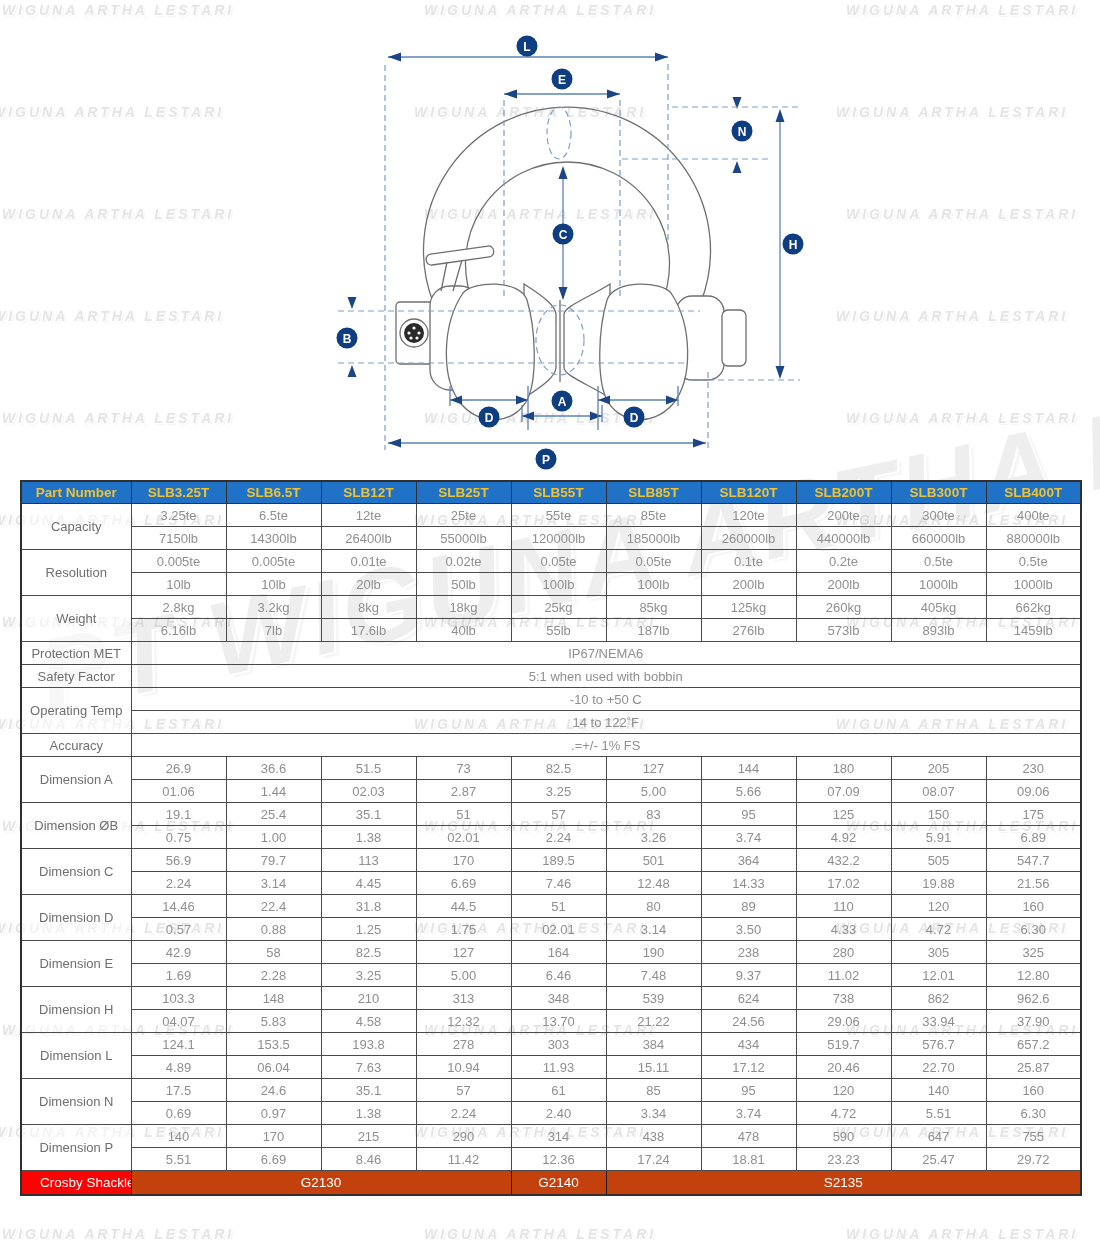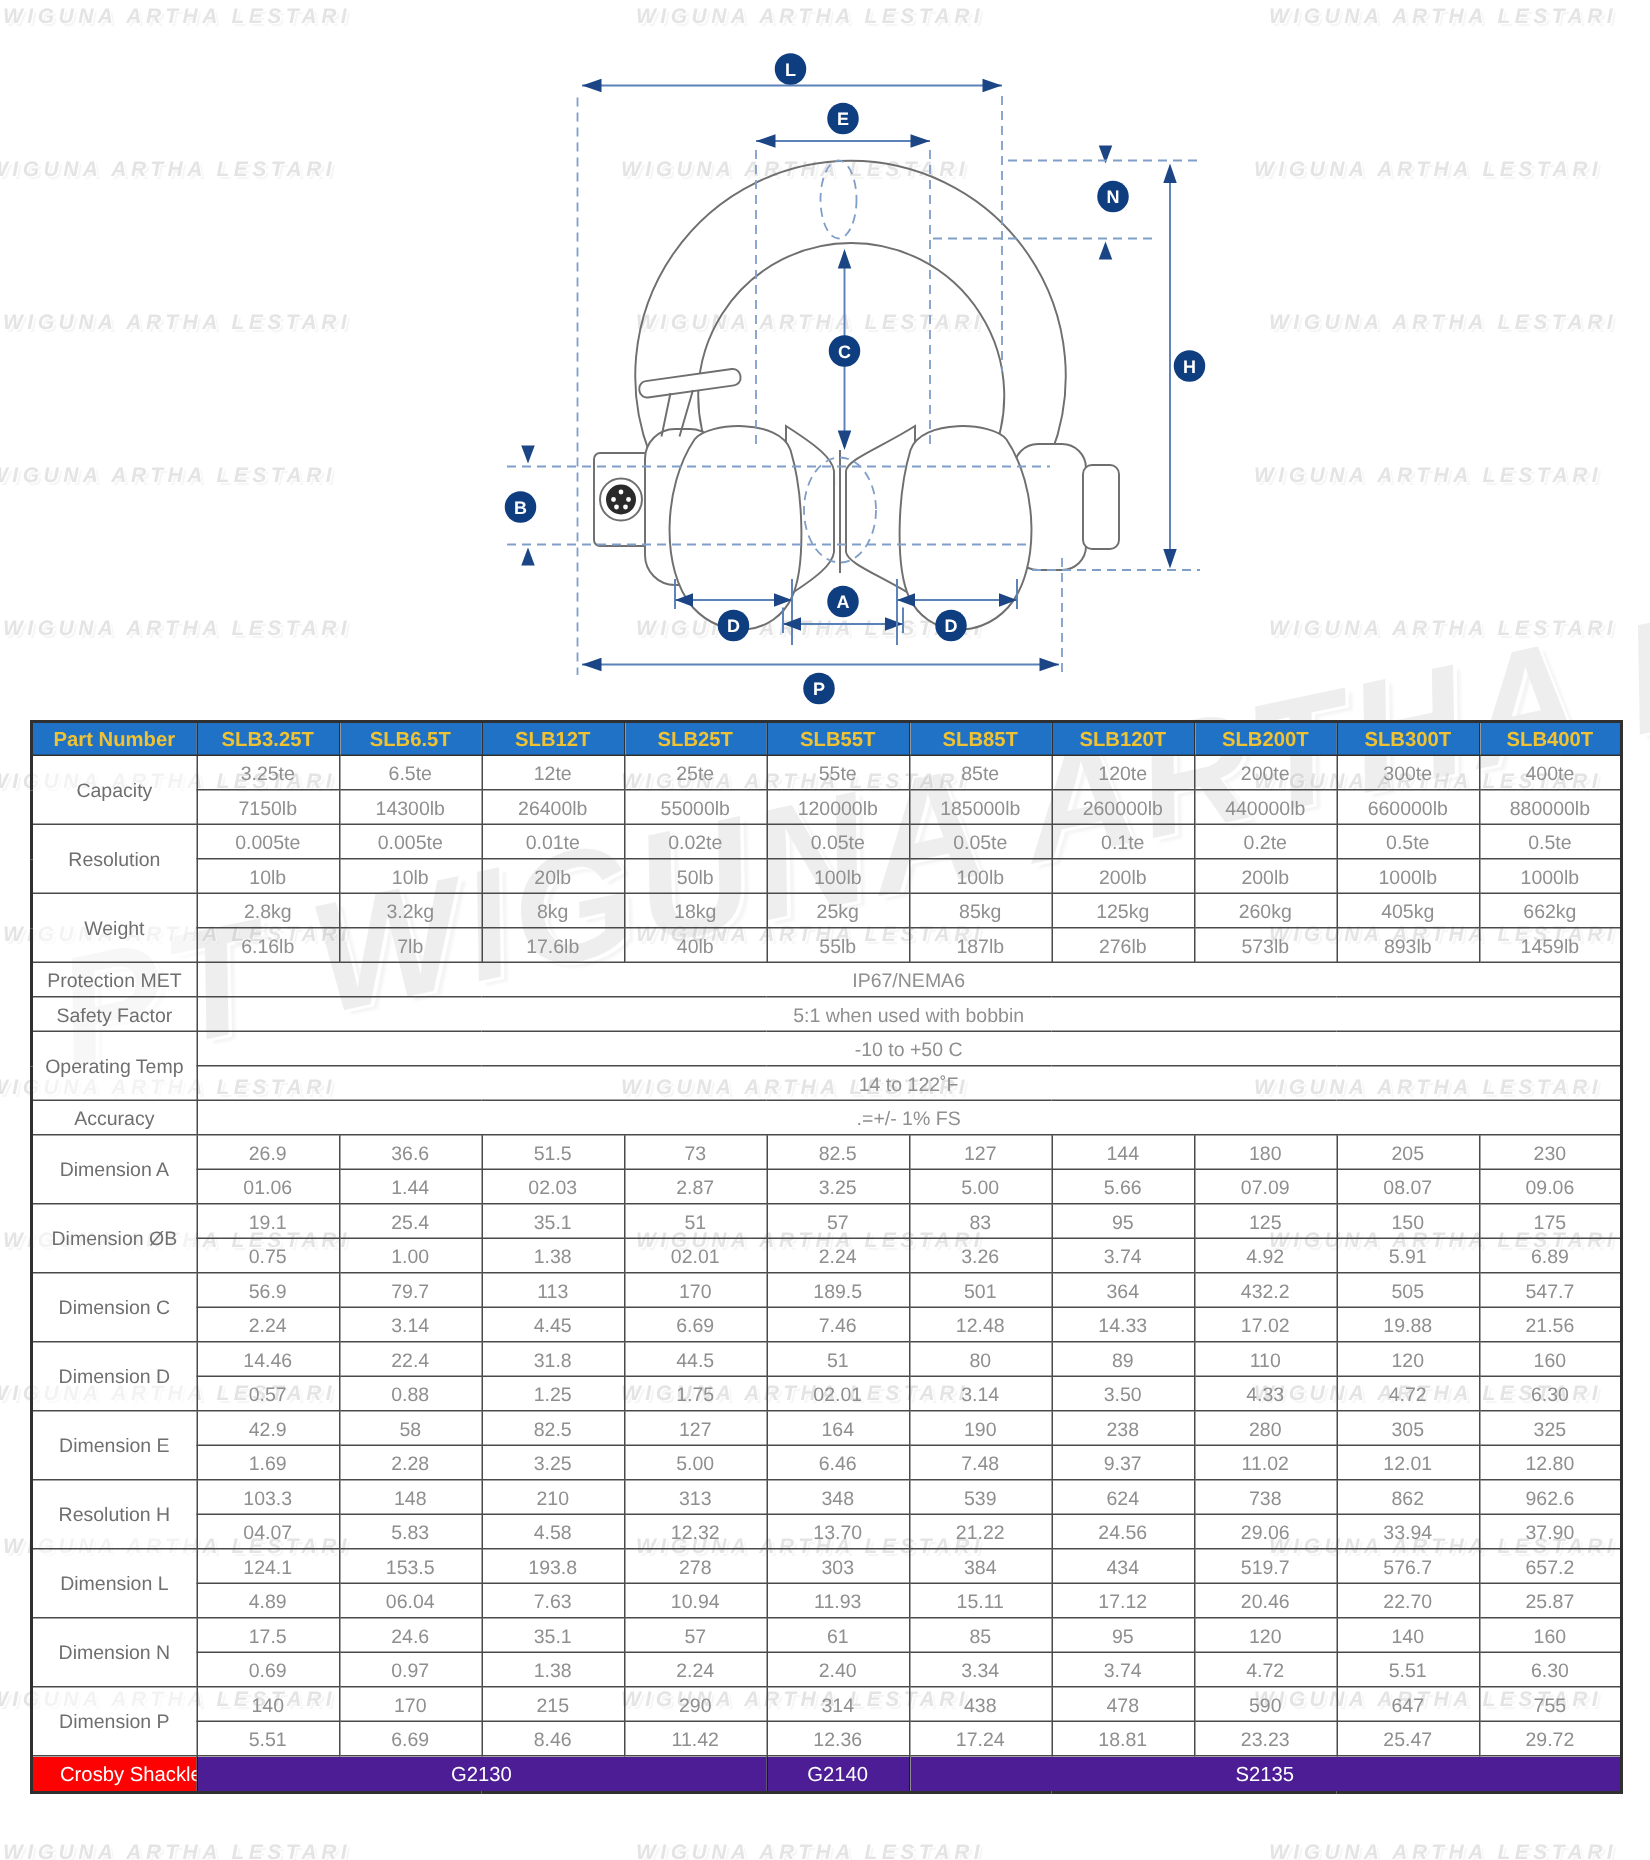--- a/index.html
+++ b/index.html
@@ -40,21 +40,21 @@
   }
   tr.head th{
     background:#1f72c6;color:#eec233;font-weight:bold;font-size:13.5px;
     border:1px solid #303030;height:21px;
   }
   td.row-label{color:#6f6f6f;font-size:13.5px;background:rgba(255,255,255,.55);}
   td.cell{color:#8f8f8f;}
   tr.group-start td{border-top:1.8px solid #303030;}
   table.spec{border:2px solid #303030;}
   tr.crosby td{
-    background:#4c1d95;color:#ffffff;font-size:13.5px;height:23px;
+    background:#c2410c;color:#ffffff;font-size:13.5px;height:23px;
     border:1px solid #1a1a1a;border-top:1.8px solid #303030;
   }
   tr.crosby td.row-label{background:#fd0202;color:#ffffff;text-align:left;padding-left:18px;}
 </style>
 </head>
 <body>
 
 <div id="watermark-layer">
   <div class="wm-diagonal">PT WIGUNA ARTHA LESTARI</div>
 <span class="wm-tile" style="left: 2px; top: 2px;">WIGUNA ARTHA LESTARI</span>
@@ -474,21 +474,21 @@
           <td class="cell">3.25</td>
           <td class="cell">5.00</td>
           <td class="cell">6.46</td>
           <td class="cell">7.48</td>
           <td class="cell">9.37</td>
           <td class="cell">11.02</td>
           <td class="cell">12.01</td>
           <td class="cell">12.80</td>
         </tr>
         <tr class="group-start">
-          <td class="row-label" rowspan="2">Resolution H</td>
+          <td class="row-label" rowspan="2">Dimension H</td>
           <td class="cell">103.3</td>
           <td class="cell">148</td>
           <td class="cell">210</td>
           <td class="cell">313</td>
           <td class="cell">348</td>
           <td class="cell">539</td>
           <td class="cell">624</td>
           <td class="cell">738</td>
           <td class="cell">862</td>
           <td class="cell">962.6</td>

